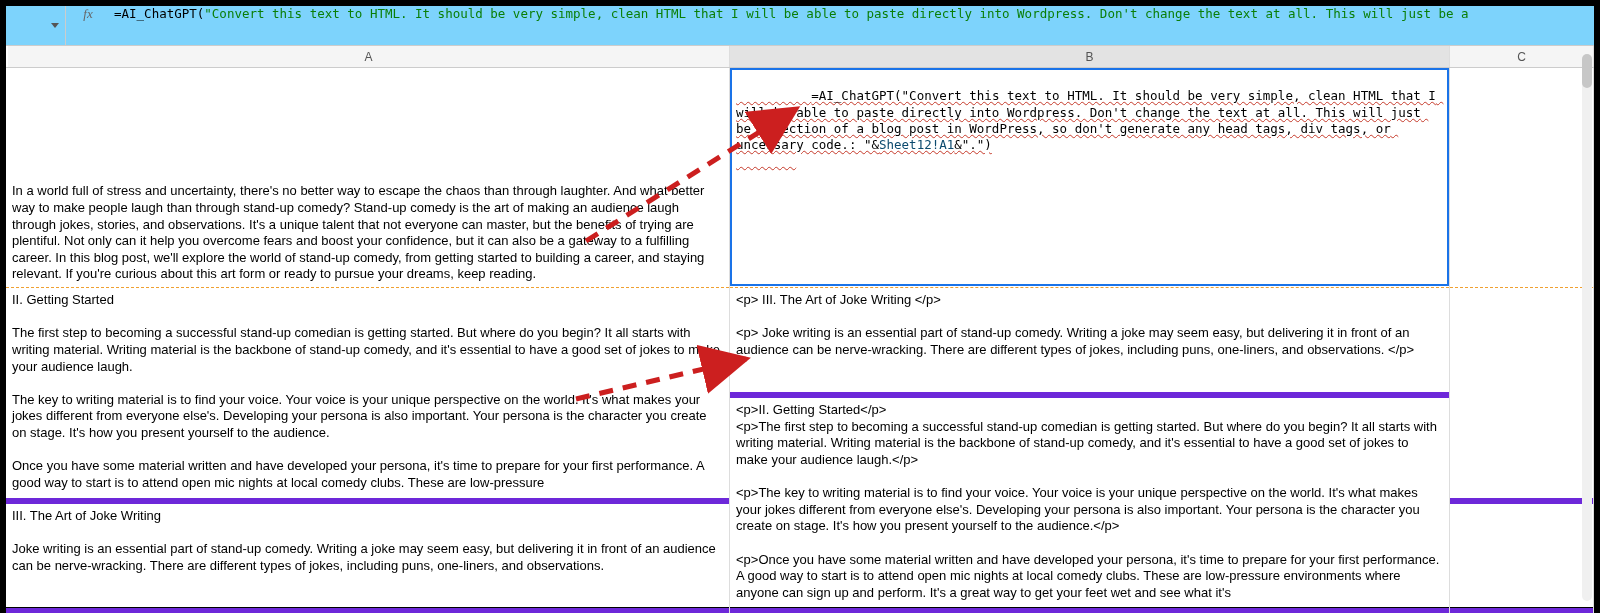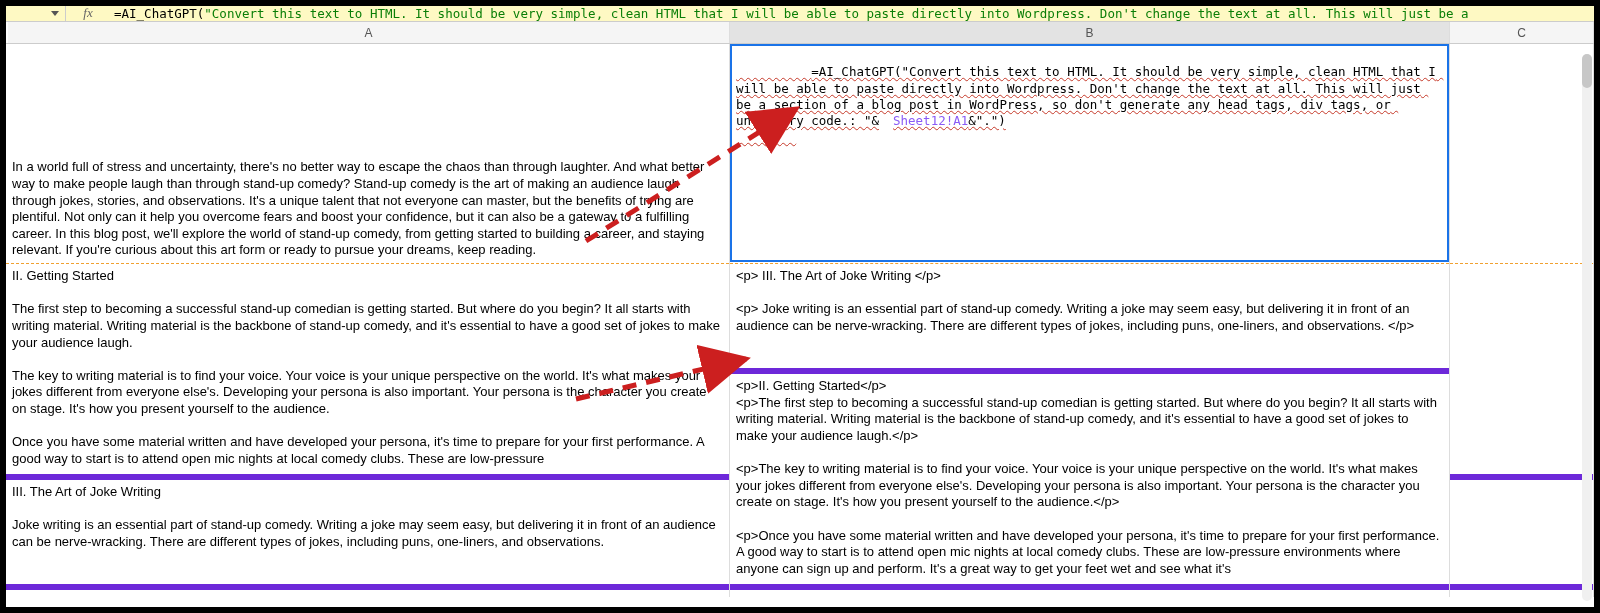--- a/index.html
+++ b/index.html
@@ -11,24 +11,24 @@
     background: #000;
     overflow: hidden;
   }
   .frame {
     position: absolute;
     top: 6px; left: 6px; right: 6px; bottom: 6px;
     background: #fff;
   }
   .formula-bar {
     display: flex;
-    align-items: flex-end;
-    height: 16px;
+    align-items: flex-start;
+    height: 40px;
     border-bottom: 1px solid #ccc;
-    background: #fef9c3;
+    background: #7dd3fc;
   }
   .name-box {
     width: 60px;
     height: 100%;
     border-right: 1px solid #ccc;
     display: flex;
     align-items: center;
     justify-content: flex-end;
     padding-right: 6px;
   }
@@ -115,21 +115,21 @@
     padding: 2px 4px;
     font-family: Consolas, monospace;
     font-size: 12.5px;
     line-height: 1.3;
     text-decoration: underline;
     text-decoration-color: #c53929;
     text-decoration-style: wavy;
     text-decoration-thickness: 1px;
     white-space: pre-wrap;
   }
-  .editor-content .ref { color: #8b5cf6; text-decoration: none; margin-left: 14px; }
+  .editor-content .ref { color: #0c4a6e; text-decoration: none; }
   .editor-content .plain { text-decoration: none; }
   .scroll-track {
     position: absolute;
     right: 2px; top: 48px;
     width: 10px;
     height: calc(100% - 54px);
     background: #f0f0f0;
     border-radius: 5px;
   }
   .scroll-thumb {

